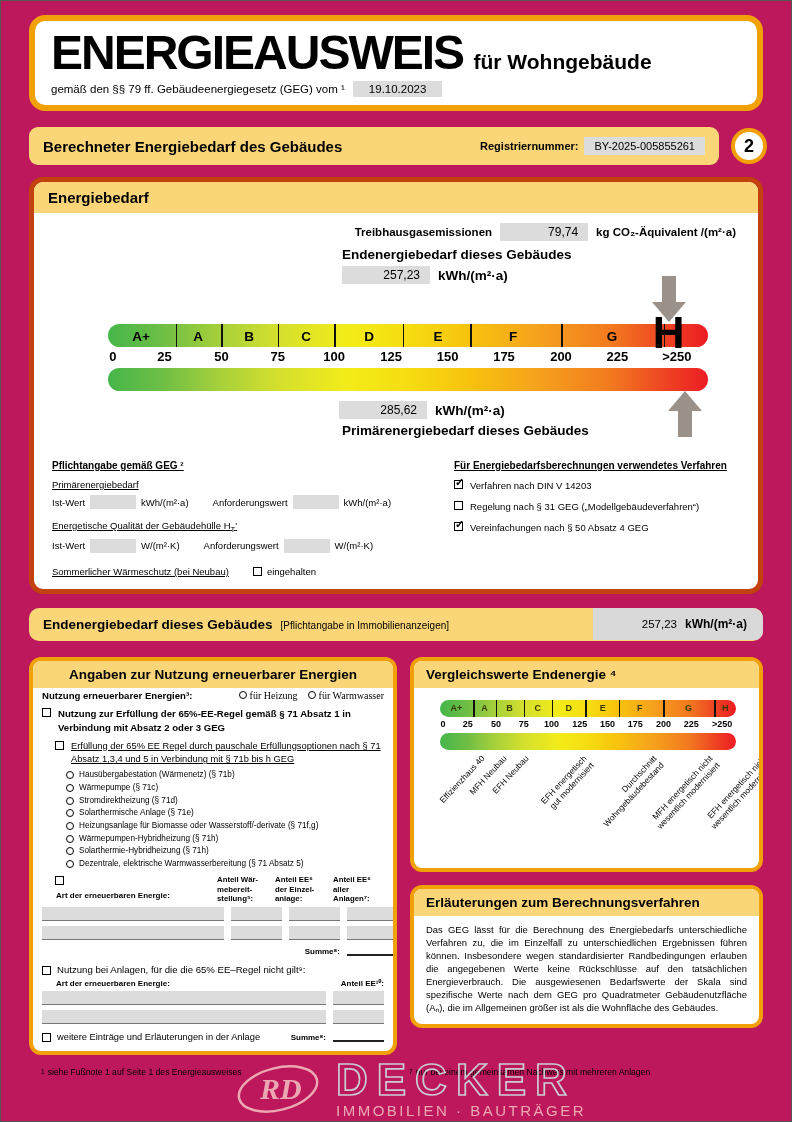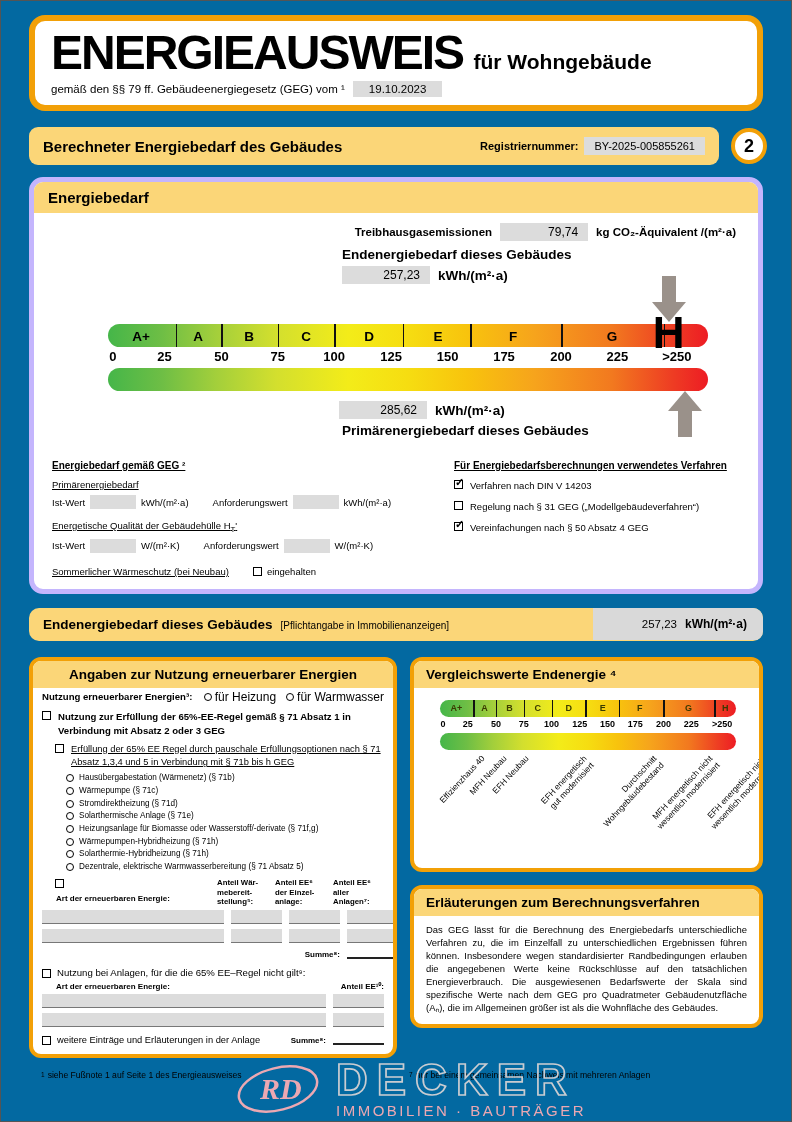--- a/index.html
+++ b/index.html
@@ -3,21 +3,21 @@
 <meta charset="utf-8">
 <style>
   * { box-sizing: border-box; margin: 0; padding: 0; }
   html,body { width: 792px; }
   body {
     font-family: "Liberation Sans", sans-serif;
     color: #000; background: #fff;
   }
   .page {
     position: relative; width: 792px; height: 1122px;
-    background: #0369a1; border: 1px solid #555; overflow: hidden;
+    background: #be185d; border: 1px solid #555; overflow: hidden;
   }
   .ul { text-decoration: underline; }
   .prewrap { white-space: pre-line; }
 
   
   .hdr-box {
     margin: 14px 28px 0; border: 6px solid #F2A007; border-radius: 16px;
     padding: 8px 16px 8px; background: #fff;
   }
   .hdr-title { font-size: 48px; font-weight: bold; letter-spacing: -2px; line-height: 1; display: inline; }
@@ -36,21 +36,21 @@
   .sec-reg-label { font-size: 11px; font-weight: bold; }
   .sec-reg-val { background: #DCDCDC; font-size: 11px; padding: 3px 10px; }
   .pg-circle {
     width: 36px; height: 36px; border: 4px solid #F2A007; border-radius: 50%;
     background: #fff; display: flex; align-items: center; justify-content: center;
     font-size: 18px; font-weight: bold; flex: none;
   }
 
   
   .panel {
-    margin: 12px 28px 8px; border: 5px solid #c4b5fd; border-radius: 14px;
+    margin: 12px 28px 8px; border: 5px solid #c2410c; border-radius: 14px;
     background: #fff; overflow: hidden;
   }
   .panel-hd { background: #FBD678; padding: 7px 14px; font-size: 15px; font-weight: bold; }
   .panel-bd { padding: 8px 18px 12px; position: relative; }
 
   
   .ghg-row { display: flex; align-items: center; justify-content: flex-end; gap: 8px;
     font-size: 11.5px; font-weight: bold; margin-top: 2px; padding-right: 4px; }
   .valbox { background: #DCDCDC; padding: 2px 10px; font-weight: normal; font-size: 12px; min-width: 88px; text-align: right; }
   .end-title { font-size: 13.5px; font-weight: bold; margin: 6px 0 4px 290px; }
@@ -96,21 +96,21 @@
 
   
   .bot-row { display: flex; gap: 13px; margin: 16px 28px 0; align-items: flex-start; }
   .bpanel { border: 4px solid #F2A007; border-radius: 12px; background: #fff; overflow: hidden; }
   .bpanel-hd { background: #FBD678; font-size: 13.5px; font-weight: bold; padding: 6px 12px; }
   .left-panel { width: 368px; }
   .left-panel .bpanel-hd { text-align: center; }
   .left-bd { padding: 2px 9px 9px; font-size: 9.3px; }
   .usage-row { display: flex; align-items: center; }
   .usage-label { font-weight: bold; font-size: 9.6px; }
-  .usage-radios { margin-left: auto; display: flex; gap: 10px; font-size: 12px; align-items: center; }
+  .usage-radios { margin-left: auto; display: flex; gap: 10px; font-size: 10px; align-items: center; font-family: Liberation Serif, serif; }
   .usage-radios .opt { display: flex; gap: 3px; align-items: center; }
   .opt-list { margin: 3px 0 0 24px; }
   .opt-row { display: flex; align-items: flex-start; gap: 5px; font-size: 8.2px; line-height: 1; margin-top: 4.5px; }
   .indent1 { margin-left: 13px; }
   .ez-row { display: flex; margin-top: 7px; }
   .ez-left { width: 182px; }
   .ez-cols { display: flex; gap: 7px; margin-left: 3px; }
   .colhead { font-size: 7.8px; font-weight: bold; width: 51px; line-height: 1.2; }
   .art-label { font-size: 8px; font-weight: bold; margin: 6px 0 0 14px; }
   .tgrid { display: grid; grid-template-columns: 182px 51px 51px 51px; column-gap: 7px; row-gap: 5px; margin-top: 4px; }
@@ -243,21 +243,21 @@
       </div>
 
       <div class="pri-val">
         <span class="valbox">285,62</span>
         <span>kWh/(m²·a)</span>
       </div>
       <div class="pri-title">Primärenergiebedarf dieses Gebäudes</div>
 
       <div class="req-area">
         <div class="req-left">
-          <div class="req-title">Energiebedarf gemäß GEG ²</div>
+          <div class="req-title">Pflichtangabe gemäß GEG ²</div>
           <div class="ul">Primärenergiebedarf</div>
           <div class="req-line">
             <span>Ist-Wert</span>
             <span class="slot"></span>
             <span>kWh/(m²·a)</span>
             <span class="gap16"></span>
             <span>Anforderungswert</span>
             <span class="slot"></span>
             <span>kWh/(m²·a)</span>
           </div>

